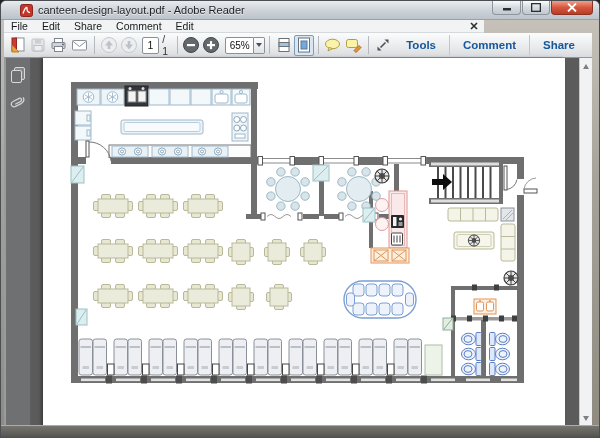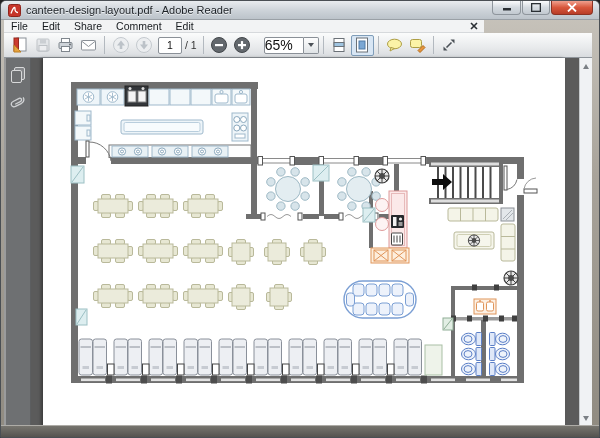--- a/index.html
+++ b/index.html
@@ -9,21 +9,21 @@
   .window{
     position:relative; width:600px; height:438px; margin:0 auto;
     background:linear-gradient(180deg,#c9c5bd 0%,#a8a39a 40%,#8f8a80 100%);
     border-radius:6px 6px 0 0; overflow:hidden;
     border:1px solid #4a4f54;
   }
 
   
   .titlebar{
     position:absolute; left:0; top:0; width:600px; height:19px;
-    display:flex; align-items:center; padding-left:7px;
+    display:flex; align-items:center; padding-left:19px;
     background:linear-gradient(180deg,#e9ecef 0%,#ccd2d8 55%,#bcc3ca 100%);
     border-bottom:1px solid #9aa0a6;
     text-align:right;
   }
   .title-text{ font-size:11px; color:#1c2126; margin-left:5px; text-shadow:0 1px 0 rgba(255,255,255,.7); }
   .winbtns{ position:absolute; right:8px; top:0; display:flex; }
   .winbtn{
     height:14px; border:1px solid #8e959c; border-top:none;
     border-radius:0 0 4px 4px; display:flex; align-items:center; justify-content:center;
     background:linear-gradient(180deg,#fbfcfd, #d4dae0 50%, #c2c9d0);
@@ -55,21 +55,21 @@
          border:1px solid transparent; border-radius:2px; }
   .tbtn.pressed{ background:#d8e6f4; border-color:#7f9db9; }
   .tsep{ width:1px; height:18px; background:#b3b9bf; margin:0 4px; }
   .pagebox{
     width:24px; height:17px; background:#fff; border:1px solid #8a9097; border-radius:2px;
     font-size:10.5px; text-align:center; line-height:15px; color:#111; margin:0 3px;
   }
   .pagetotal{ font-size:10.5px; color:#333; margin-right:2px; }
   .zoombox{
     width:40px; height:17px; background:#fff; border:1px solid #8a9097; border-radius:2px 0 0 2px;
-    font-size:14px; color:#111; text-align:left; line-height:15px; margin-left:10px;
+    font-size:10px; color:#111; text-align:center; line-height:15px; margin-left:4px;
   }
   .zoomdrop{
     width:15px; height:17px; border:1px solid #8a9097; border-left:none; border-radius:0 2px 2px 0;
     background:linear-gradient(180deg,#fdfdfd,#dfe3e6);
     display:flex; align-items:center; justify-content:center;
   }
   .caret{ width:0; height:0; border-left:3.5px solid transparent; border-right:3.5px solid transparent;
           border-top:4px solid #4b5157; }
   .right-actions{ margin-left:auto; display:flex; align-items:center; height:100%; }
   .action-label{ font-size:11.5px; font-weight:bold; color:#15569c; padding:0 13px; }
@@ -225,20 +225,27 @@
     </div>
     <div class="tsep"></div>
     <div class="tbtn">
       <svg width="18" height="18">
         <path d="M6.5,11.5 L11.5,6.5" stroke="#4b5157" stroke-width="1.6"></path>
         <path d="M10.5,3.5 L14.5,3.5 L14.5,7.5 Z" fill="#4b5157"></path>
         <path d="M7.5,14.5 L3.5,14.5 L3.5,10.5 Z" fill="#4b5157"></path>
       </svg>
     </div>
 
+    <div class="right-actions">
+      <span class="action-label">Tools</span>
+      <div class="asep"></div>
+      <span class="action-label">Comment</span>
+      <div class="asep"></div>
+      <span class="action-label">Share</span>
+    </div>
   </div>
 
   <div class="docbg"></div>
 
   <div class="sidebar">
     <div class="edge"></div>
     <div class="side-icon" style="top:8px">
       <svg width="16" height="18">
         <rect x="4.5" y="1.5" width="10" height="12" rx="1.5" fill="#85878a" stroke="#d8d9da"></rect>
         <rect x="1.5" y="4.5" width="10" height="12" rx="1.5" fill="#6e7072" stroke="#d8d9da"></rect>

